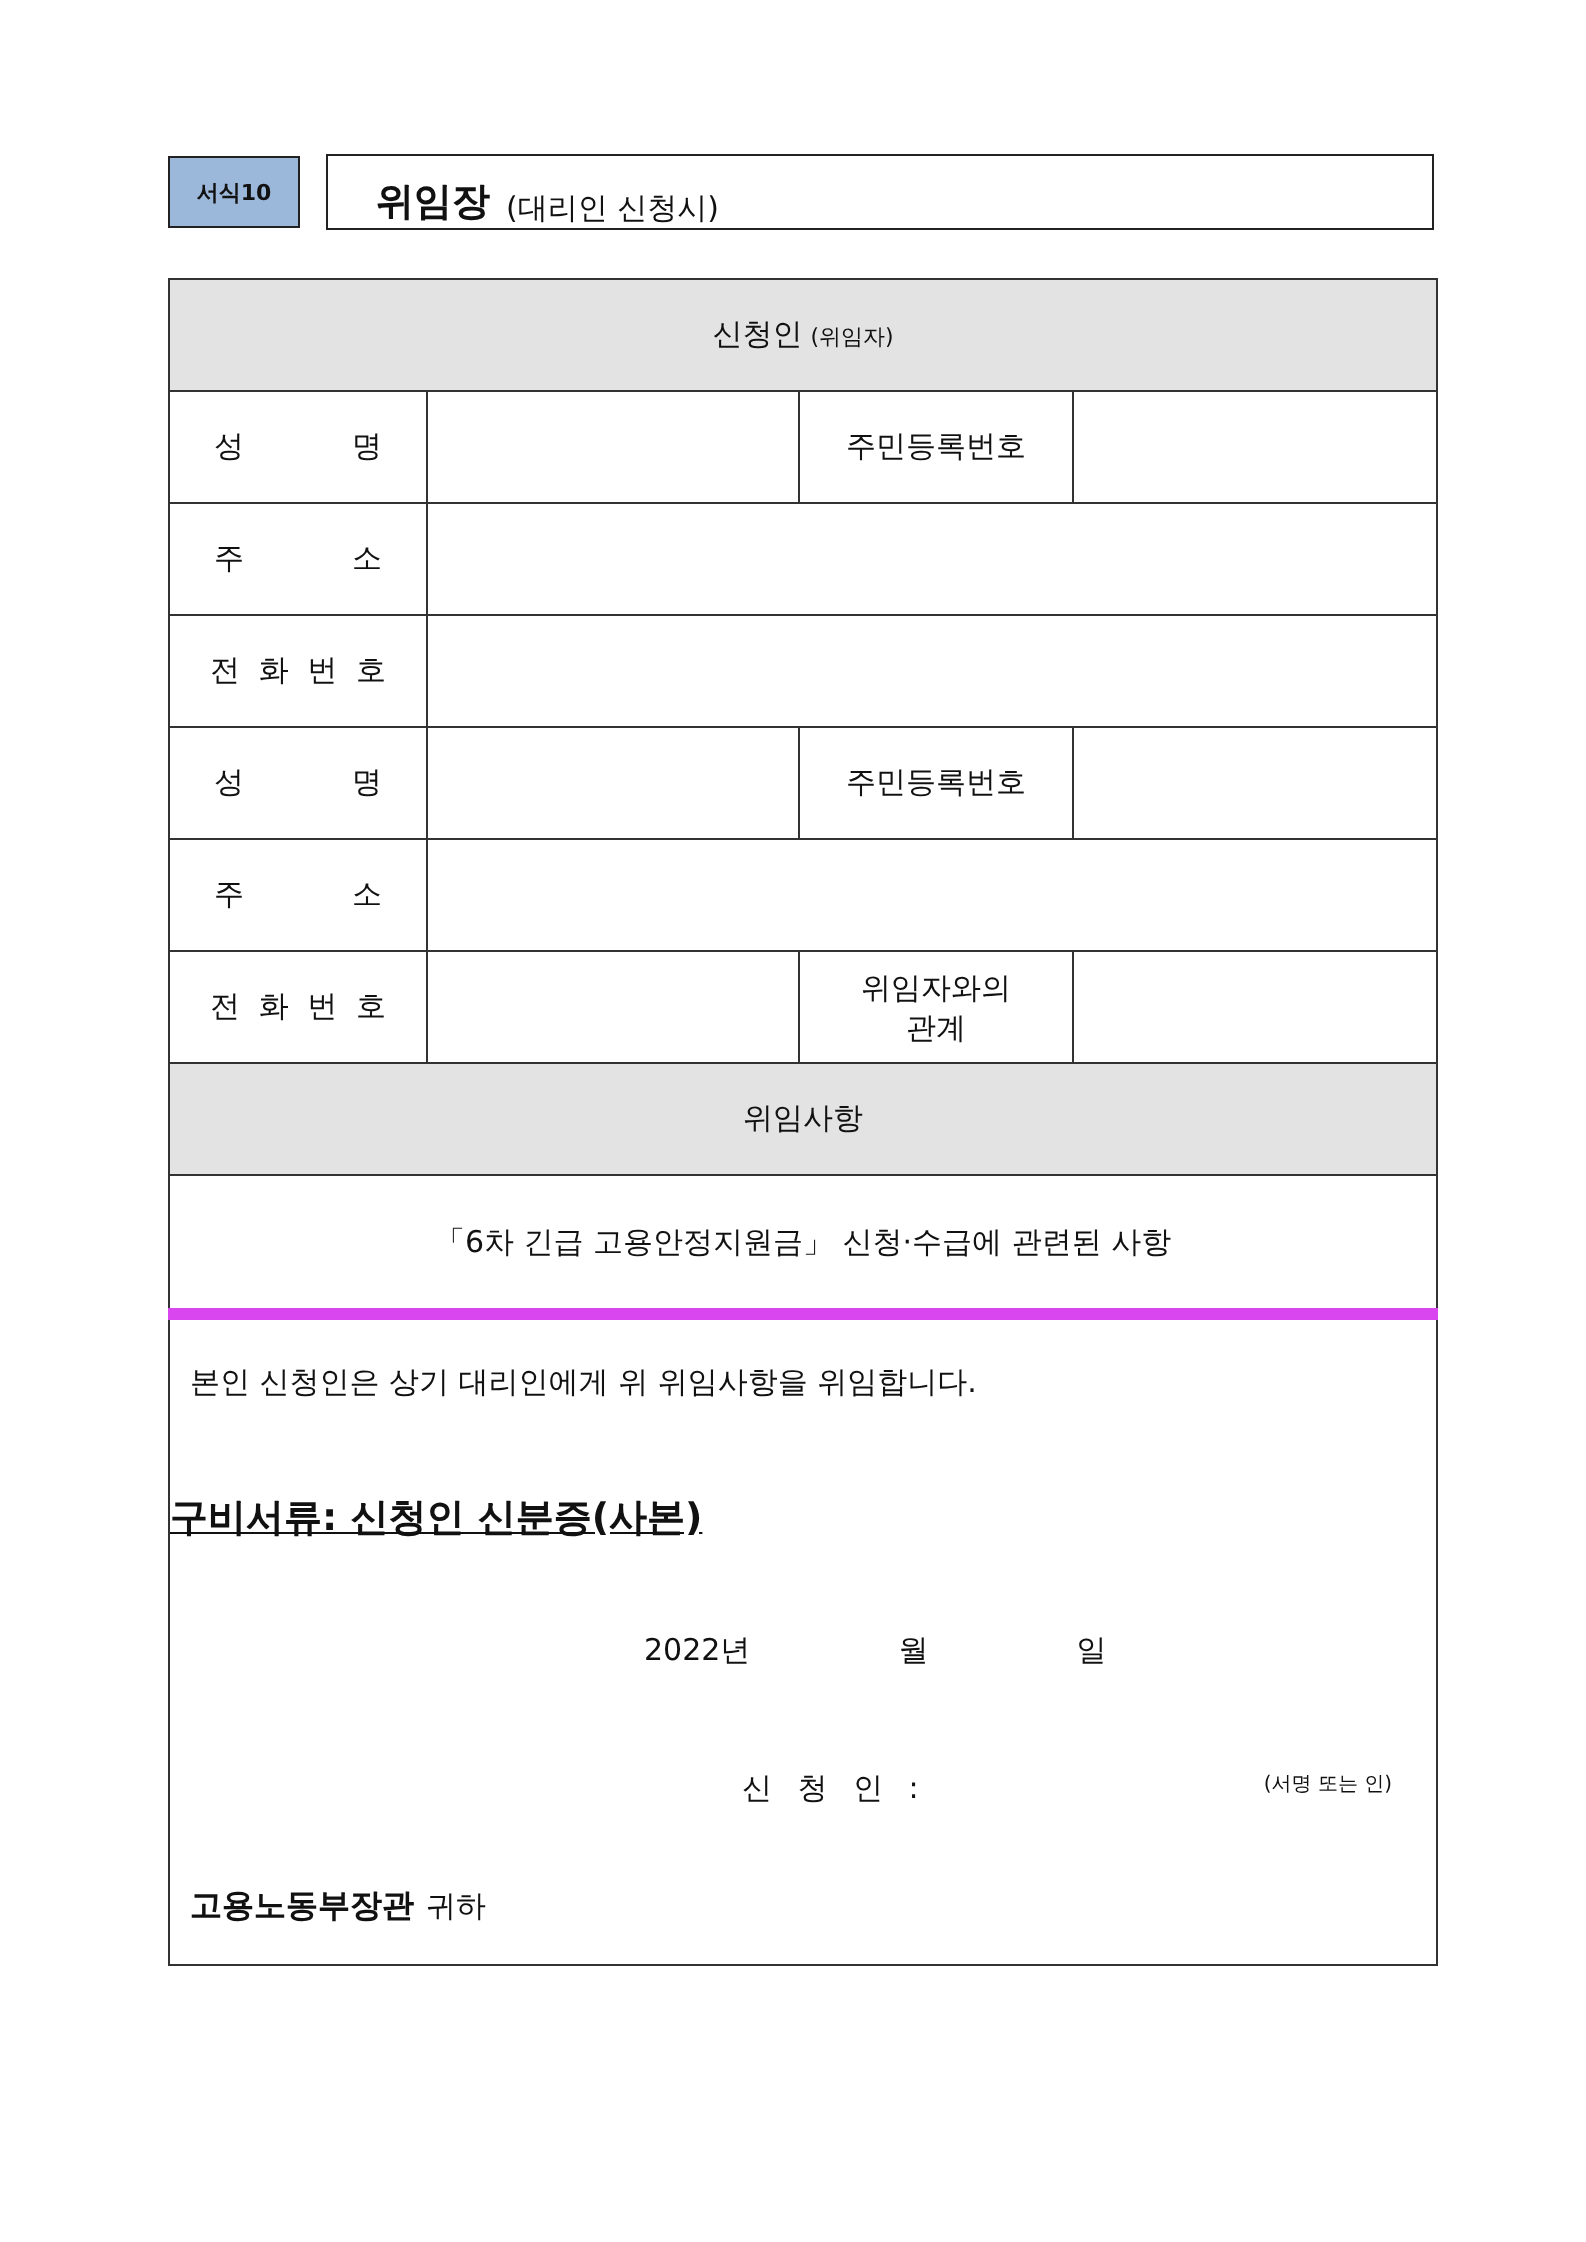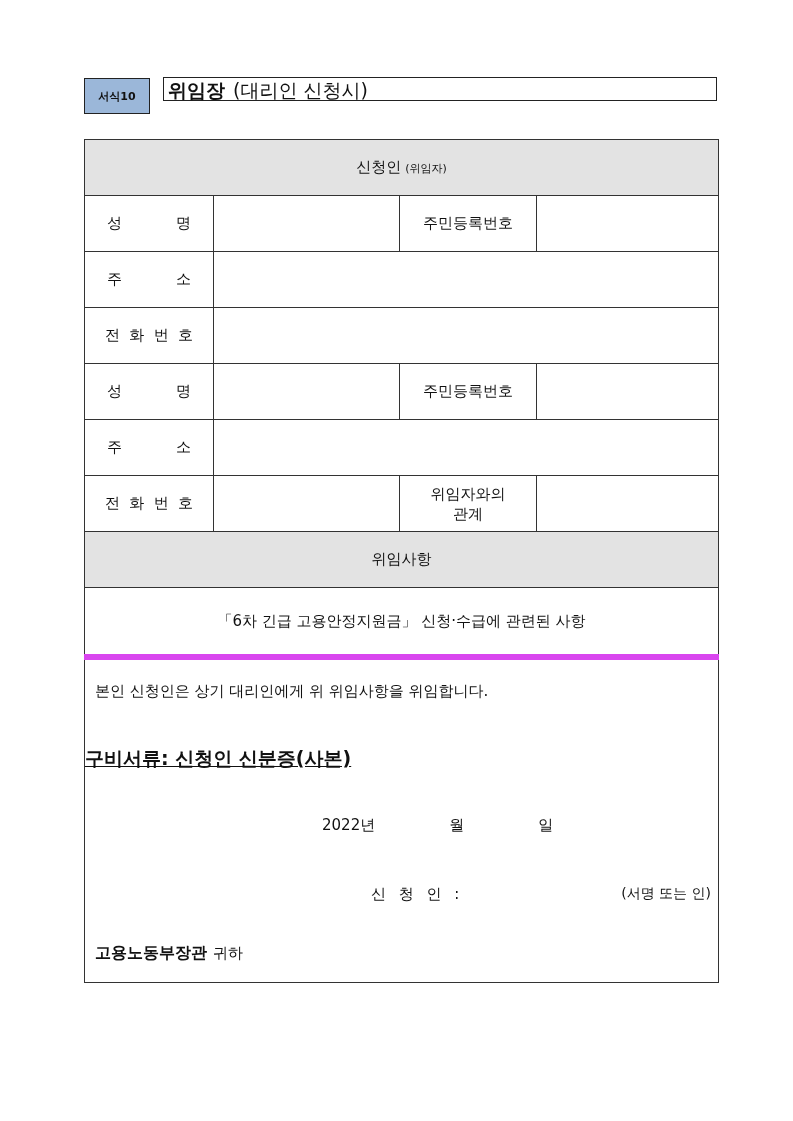--- a/index.html
+++ b/index.html
@@ -1,35 +1,35 @@
 <!DOCTYPE html>
 <html><head>
 <meta charset="utf-8">
 <style>
   html, body { margin: 0; padding: 0; background: #ffffff; }
   body { width: 793px; height: 1121px; position: relative; font-family: "DejaVu Sans", "Liberation Sans", sans-serif; color: #111; }
   .badge { position: absolute; left: 84px; top: 78px; width: 66px; height: 36px; background: #9bb7d9; border: 1.5px solid #222; box-sizing: border-box; display: flex; align-items: center; justify-content: center; font-weight: bold; font-size: 11px; }
-  .title-box { position: absolute; left: 163px; top: 77px; width: 554px; height: 24px; border: 1.5px solid #222; box-sizing: border-box; display: flex; align-items: flex-start; padding-left: 4px; }
+  .title-box { position: absolute; left: 163px; top: 77px; width: 554px; height: 38px; border: 1.5px solid #222; box-sizing: border-box; display: flex; align-items: flex-end; padding-left: 24px; }
   .title-main { font-weight: bold; font-size: 19px; margin-right: 8px; }
-  .title-sub { font-size: 19px; }
+  .title-sub { font-size: 15px; }
   table.form { position: absolute; left: 84px; top: 139px; width: 634px; border-collapse: collapse; table-layout: fixed; border: 1.5px solid #222; }
   table.form td { border: 1px solid #333; font-size: 15px; text-align: center; vertical-align: middle; padding: 0; }
   .sec td { background: #e3e3e3; height: 55px; border-top: 2px solid #333; }
   .sec .small { font-size: 11px; margin-left: 4px; }
   .row td { height: 55px; }
   .spread { display: flex; justify-content: space-between; padding: 0 22px; }
   .spread4 { display: flex; justify-content: space-between; padding: 0 20px; }
   .delegation td { height: 66px; font-size: 15px; }
   .body-cell { position: relative; height: 322px; text-align: left !important; vertical-align: top !important; }
   .stmt { position: absolute; left: 10px; top: 22px; font-size: 15px; }
   .docs { position: absolute; left: 0; top: 86px; font-size: 19px; font-weight: bold; text-decoration: underline; }
   .date { position: absolute; left: 237px; top: 156px; font-size: 15px; display: flex; gap: 16px; }
   .date span { display: inline-block; }
   .sig-label { position: absolute; left: 286px; top: 225px; font-size: 15px; letter-spacing: 4px; }
-  .sig-note { position: absolute; right: 7px; top: 225px; font-size: 14px; }
+  .sig-note { position: absolute; right: 22px; top: 225px; font-size: 10px; }
   .addressee { position: absolute; left: 10px; top: 283px; font-size: 15px; }
   .addressee b { font-size: 16px; margin-right: 6px; text-align: center; }
 </style>
 </head>
 <body>
 
 <div class="badge">서식10</div>
 <div class="title-box">
   <span class="title-main">위임장</span>
   <span class="title-sub">(대리인 신청시)</span>

